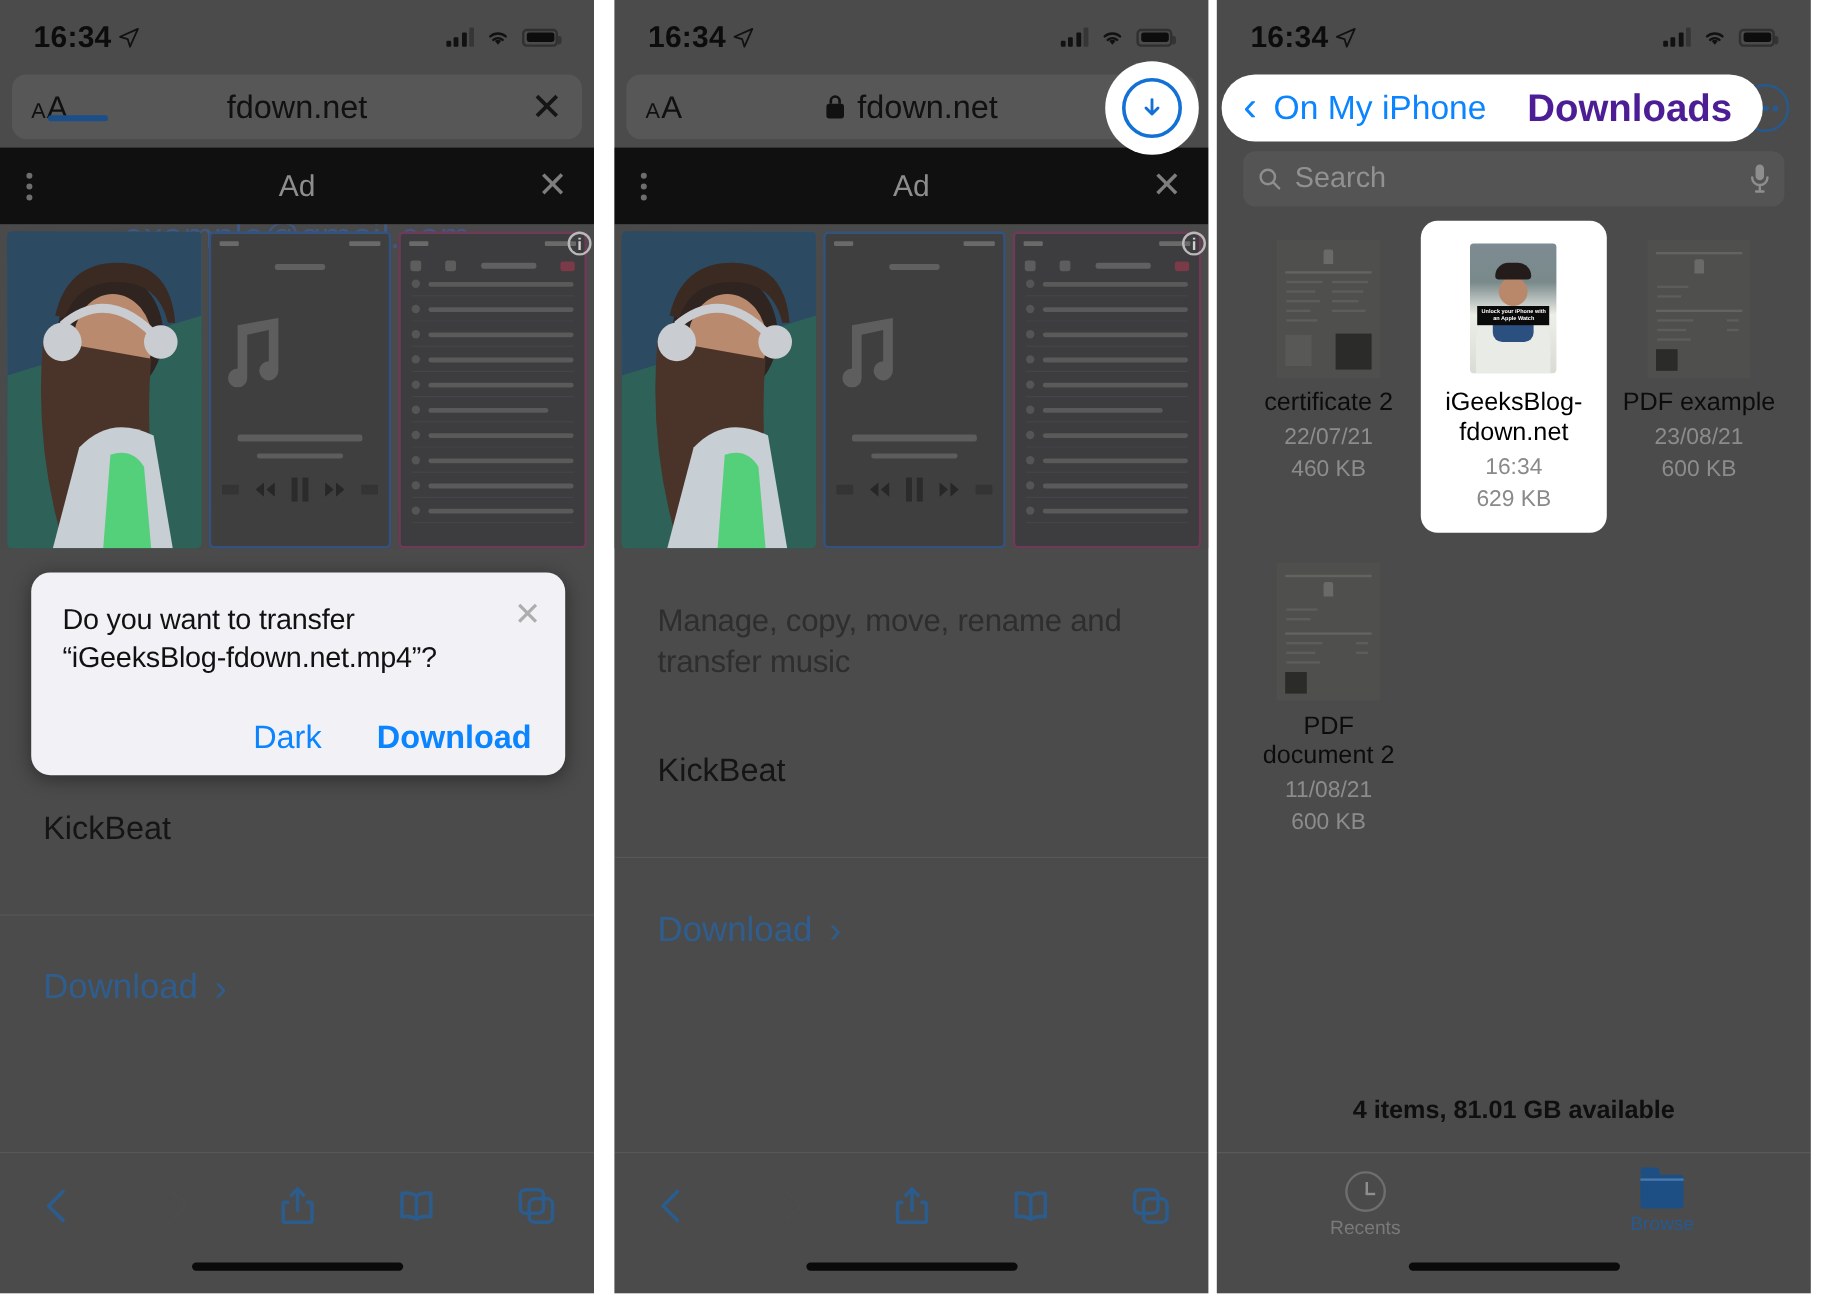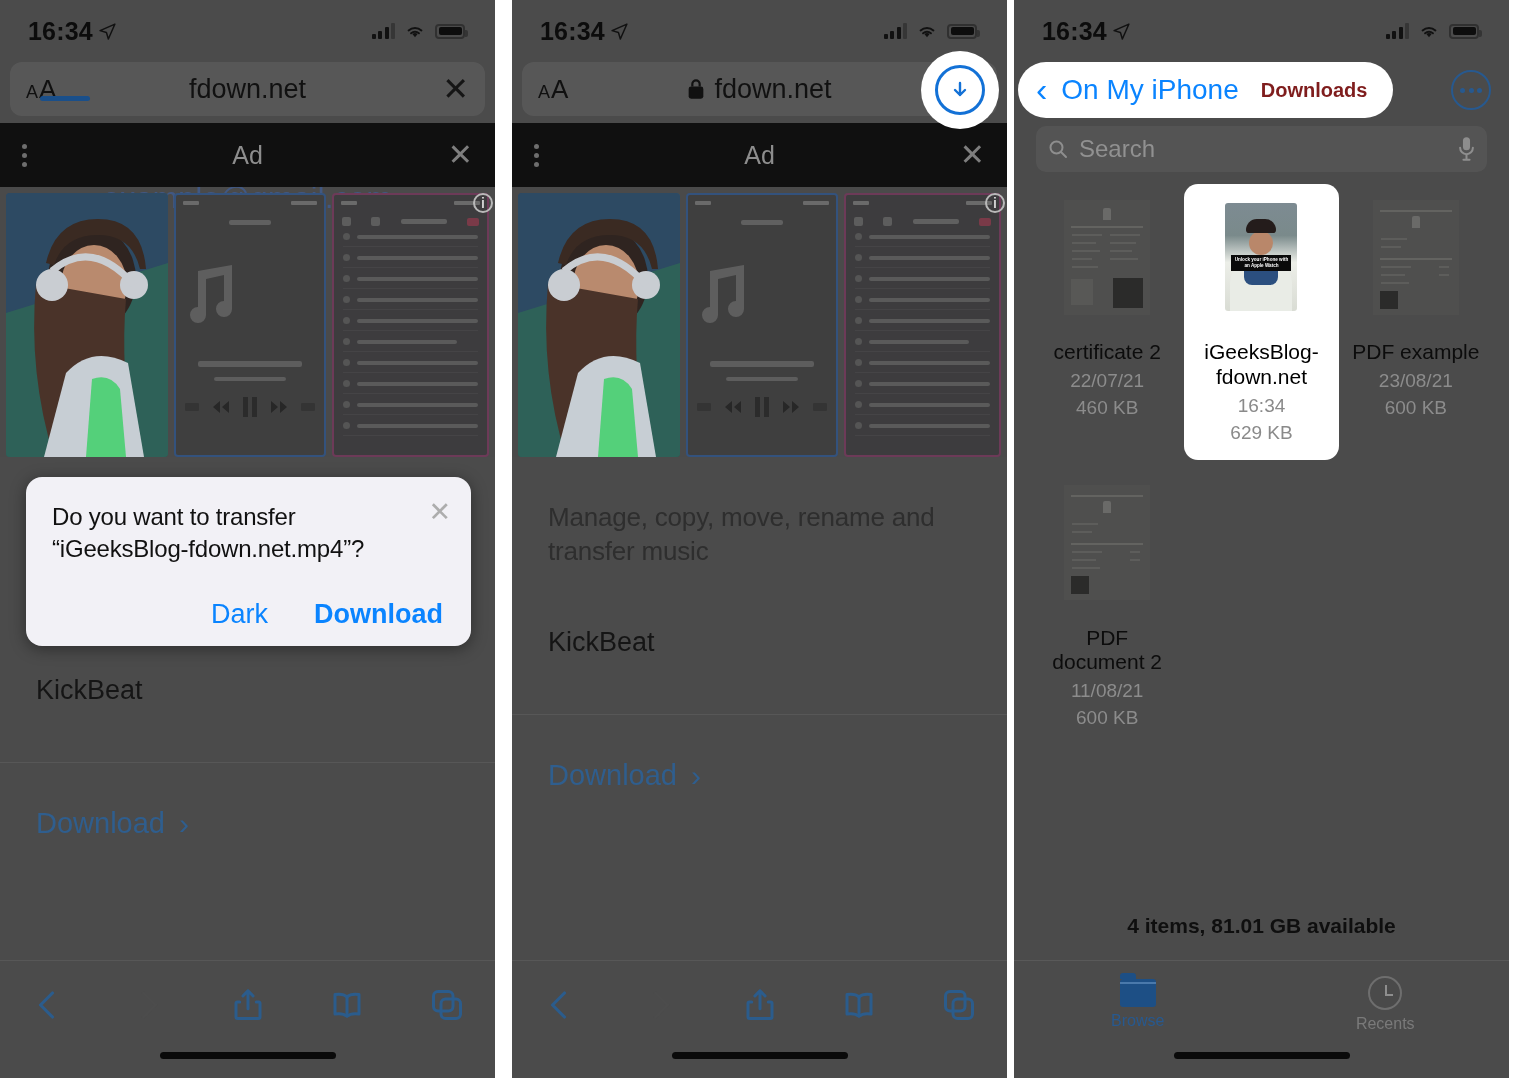--- a/index.html
+++ b/index.html
@@ -239,21 +239,21 @@
     height: 56px; min-width: 350px;
     background: #ffffff;
     border-radius: 28px;
     display: flex; align-items: center;
     padding: 0 26px 0 18px;
     gap: 14px;
     z-index: 4;
   }
   .nav-back-chev { color:#0a84ff; font-size: 34px; font-weight: 400; line-height:1; margin-top:-3px;}
   .nav-back-text { color:#0a84ff; font-size: 28px; }
-  .nav-title { color: #7f1d1d; font-size: 20px; font-weight: bold; margin-left: 8px; }
+  .nav-title { color: #4c1d95; font-size: 32px; font-weight: bold; margin-left: 20px; }
   .more-circle {
     position: absolute; right: 18px; top: 8px;
     width: 40px; height: 40px; border-radius: 50%;
     border: 2px solid #27598f;
     display:flex; align-items:center; justify-content:center; gap:3.5px;
   }
   .more-circle span { width: 5px; height: 5px; border-radius:50%; background:#27598f; display:block;}
   .searchrow { margin: 64px 22px 0; text-align: right; }
   .searchbox {
     height: 46px; border-radius: 10px;
@@ -303,21 +303,21 @@
   .vid-thumb .fringe { position:absolute; left:50%; top:16px; transform:translateX(-50%); width:30px; height:14px; background:#241c1b; border-radius:14px 14px 4px 4px;}
   .vid-thumb .shirt { position:absolute; left:50%; bottom:0; transform:translateX(-50%); width:62px; height:48px; background:#e9ece6; border-radius:20px 20px 0 0;}
   .vid-thumb .collar { position:absolute; left:50%; bottom:26px; transform:translateX(-50%); width:34px; height:22px; background:#2b4f7f; border-radius:0 0 8px 8px;}
   .vid-thumb .cap {
     position:absolute; left:6px; right:6px; top:52px;
     background:#0a0a0a; color:#fff; font-size:4.6px; text-align:center;
     line-height:1.35; padding:2px 1px; font-weight:bold;
   }
   .cell-name {
     font-size: 21px; color: #0c0c0c; text-align:center;
-    line-height: 1.18; margin-top: 24px; max-width: 132px;
+    line-height: 1.18; margin-top: 8px; max-width: 132px;
     word-break: break-word;
   }
   .cell.selected .cell-name { color:#000; }
   .cell-meta { font-size: 19px; color: #8c8c8c; margin-top: 5px; }
   .cell.selected .cell-meta { color:#8a8a8a; }
 
   .files-status {
     position:absolute; left:0; right:0; bottom: 118px;
     text-align:center; font-size: 21px; color:#0f0f0f; font-weight:bold;
     padding-bottom: 22px;
@@ -876,28 +876,28 @@
         <div class="cell-name">PDF document 2</div>
         <div class="cell-meta">11/08/21</div>
         <div class="cell-meta">600 KB</div>
       </div>
     </div>
 
     <div class="files-status">4 items, 81.01 GB available</div>
 
     <div class="files-tabbar">
       <div class="tabs-row">
+        <div class="tab inactive">
+          <span class="clock-ic"></span>
+          <span class="lbl">Recents</span>
+        </div>
         <div class="tab active">
           <span class="folder-ic"></span>
           <span class="lbl">Browse</span>
         </div>
-        <div class="tab inactive">
-          <span class="clock-ic"></span>
-          <span class="lbl">Recents</span>
-        </div>
       </div>
       <div class="homebar">
           <i></i>
         </div>
     </div>
   </div>
 
 </div>
 
 </body></html>

